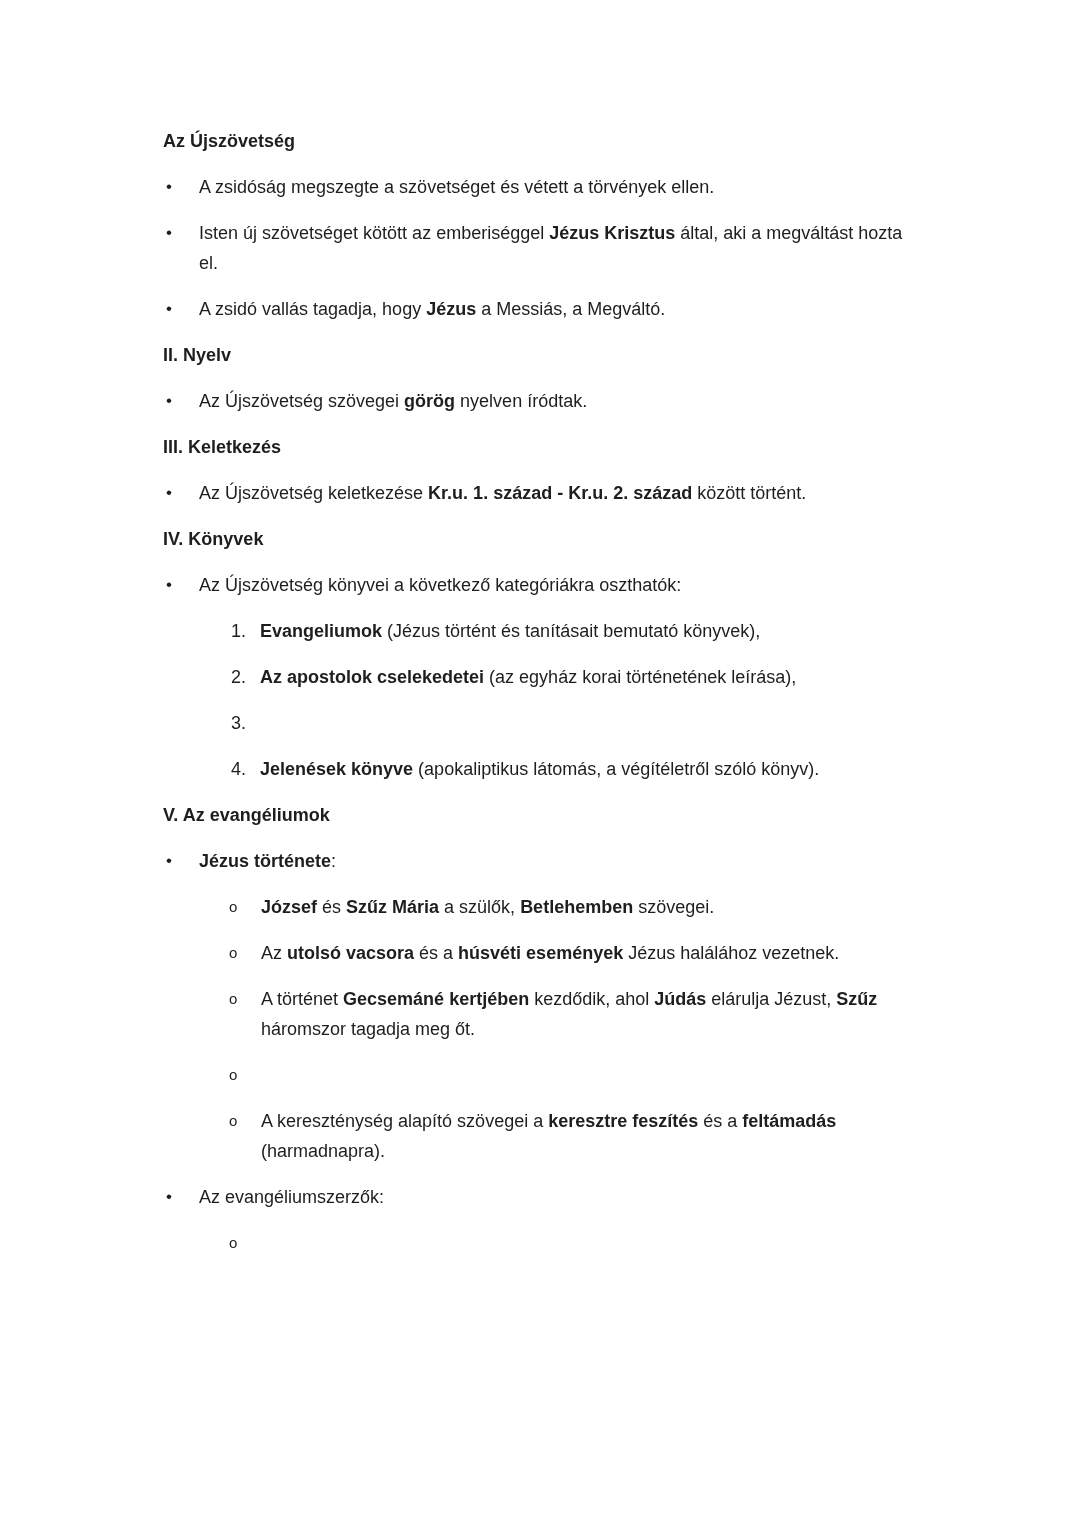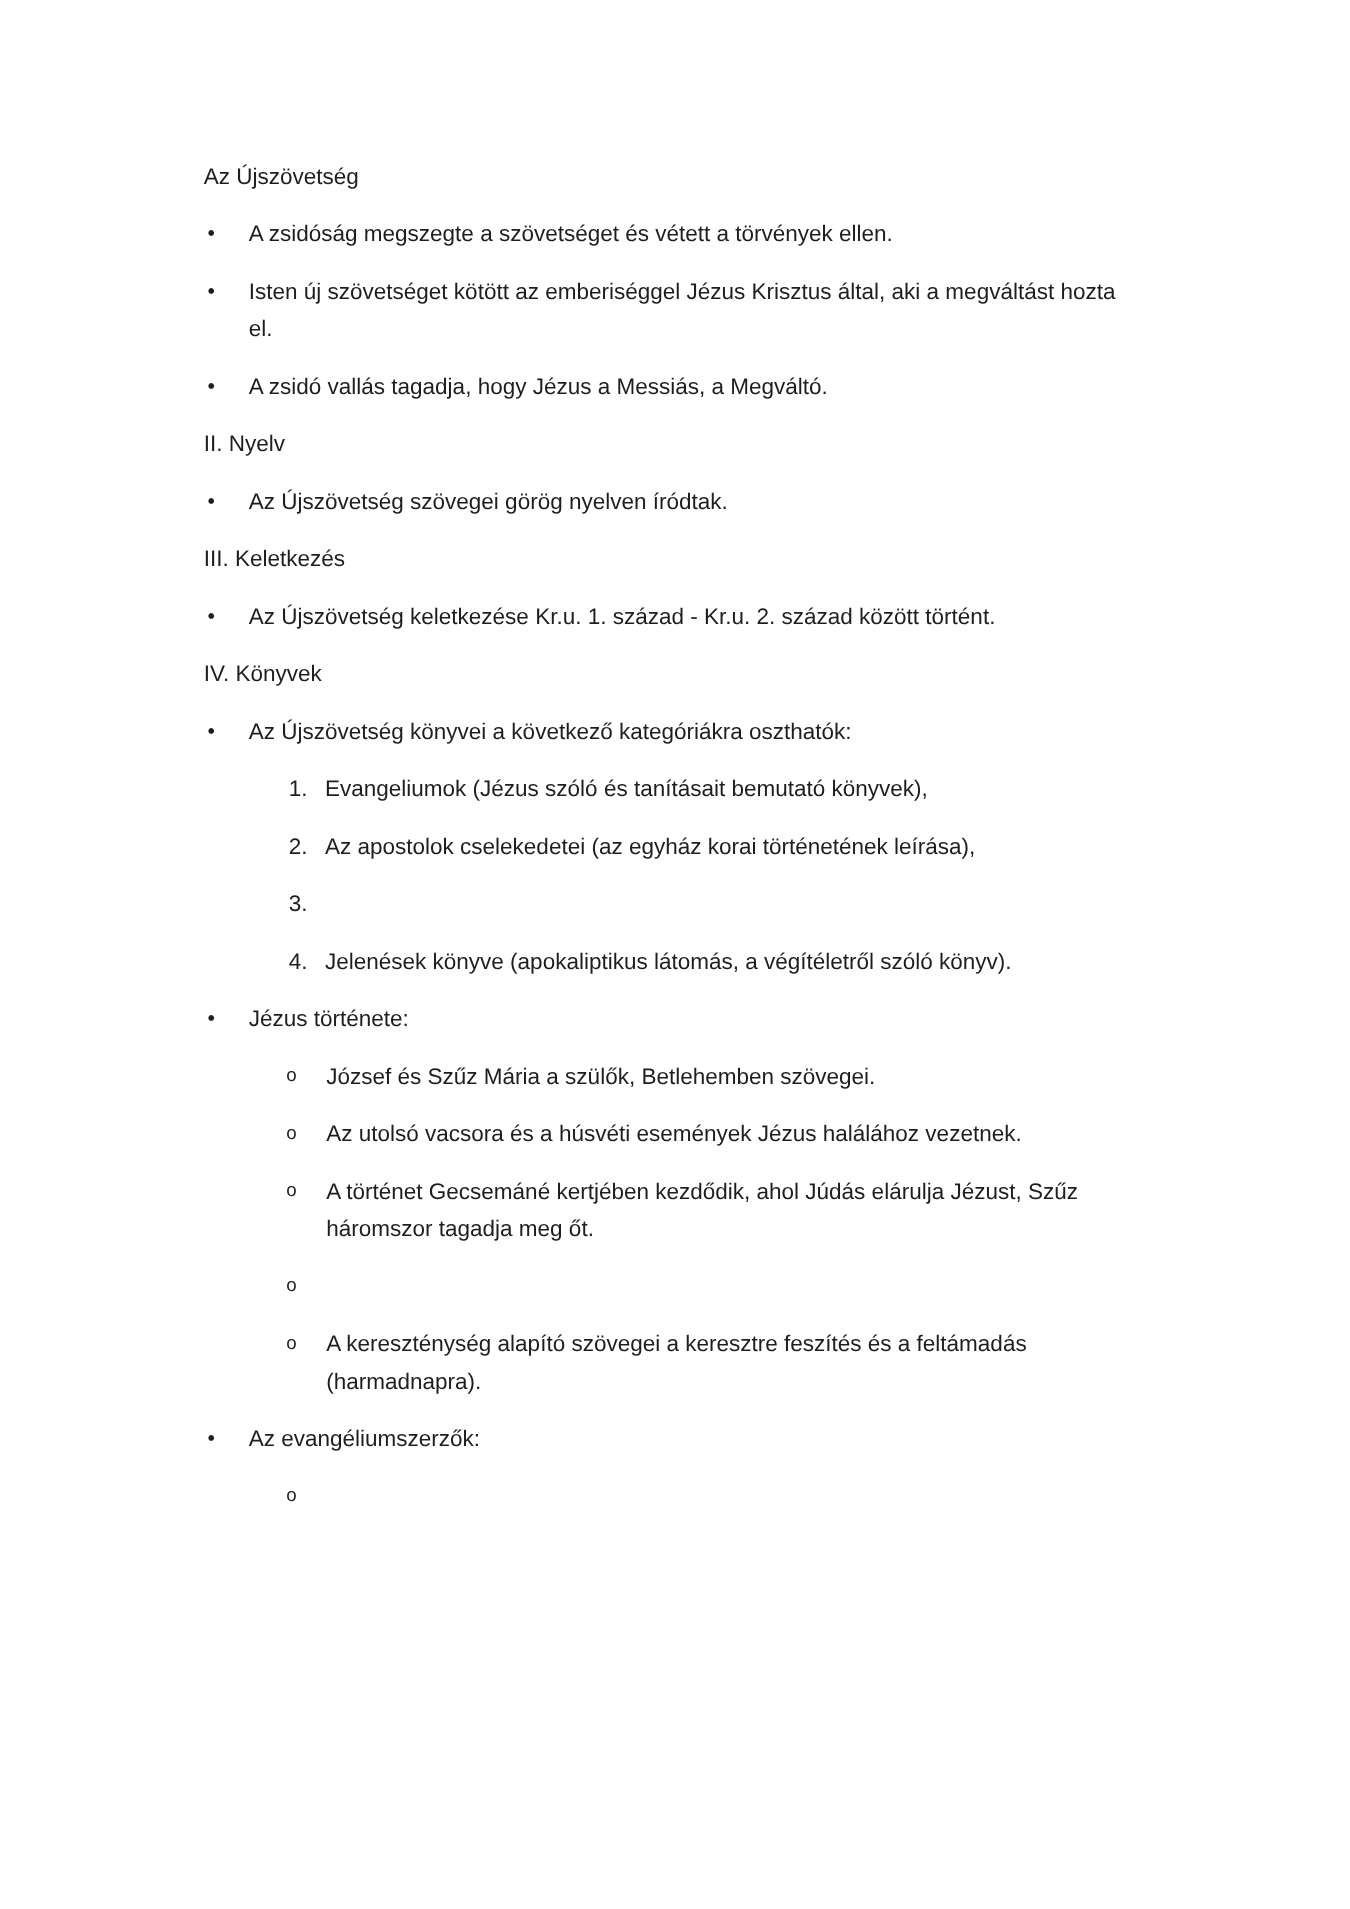--- a/index.html
+++ b/index.html
@@ -47,21 +47,21 @@
   .block.number .marker {
     width: 29px;
     margin-left: 68px;
   }
   .block.circle .marker {
     width: 32px;
     margin-left: 66px;
     font-size: 15px;
   }
   .b {
-    font-weight: normal;
+    font-weight: bold;
   }
 </style>
 </head>
 <body>
 
 <div class="doc-page">
   <div>
       <div class="block heading">
         <div class="text"><span class="b">Az Újszövetség</span></div>
       </div>
@@ -94,32 +94,35 @@
       </div>
       <div class="block heading">
         <div class="text"><span class="b">IV. Könyvek</span></div>
       </div>
       <div class="block disc">
         <span class="marker">•</span>
         <div class="text"><span>Az Újszövetség könyvei a következő kategóriákra oszthatók:</span></div>
       </div>
       <div class="block number">
         <span class="marker">1.</span>
-        <div class="text"><span class="b">Evangeliumok</span><span> (Jézus szóló és tanításait bemutató könyvek),</span></div>
+        <div class="text"><span class="b">Evangeliumok</span><span> (Jézus történt és tanításait bemutató könyvek),</span></div>
       </div>
       <div class="block number">
         <span class="marker">2.</span>
         <div class="text"><span class="b">Az apostolok cselekedetei</span><span> (az egyház korai történetének leírása),</span></div>
       </div>
       <div class="block number">
         <span class="marker">3.</span>
       </div>
       <div class="block number">
         <span class="marker">4.</span>
         <div class="text"><span class="b">Jelenések könyve</span><span> (apokaliptikus látomás, a végítéletről szóló könyv).</span></div>
+      </div>
+      <div class="block heading">
+        <div class="text"><span class="b">V. Az evangéliumok</span></div>
       </div>
       <div class="block disc">
         <span class="marker">•</span>
         <div class="text"><span class="b">Jézus története</span><span>:</span></div>
       </div>
       <div class="block circle">
         <span class="marker">o</span>
         <div class="text"><span class="b">József</span><span> és </span><span class="b">Szűz Mária</span><span> a szülők, </span><span class="b">Betlehemben</span><span> szövegei.</span></div>
       </div>
       <div class="block circle">

